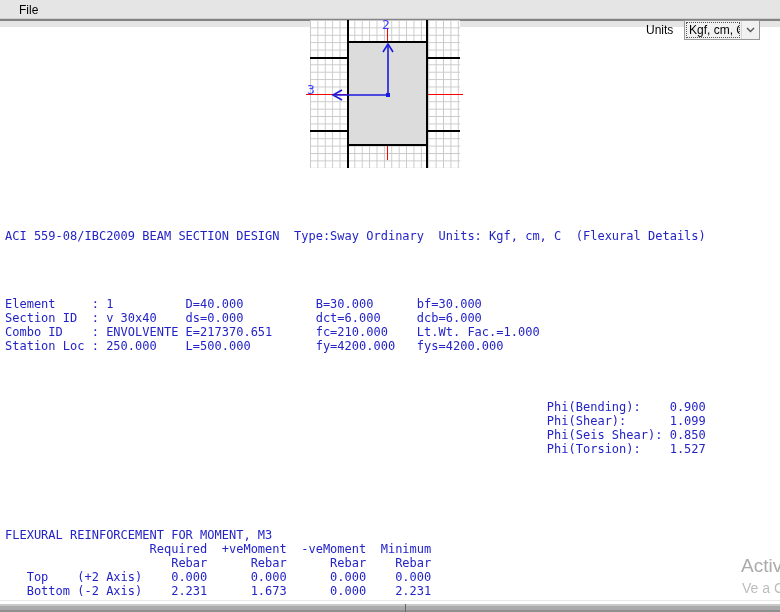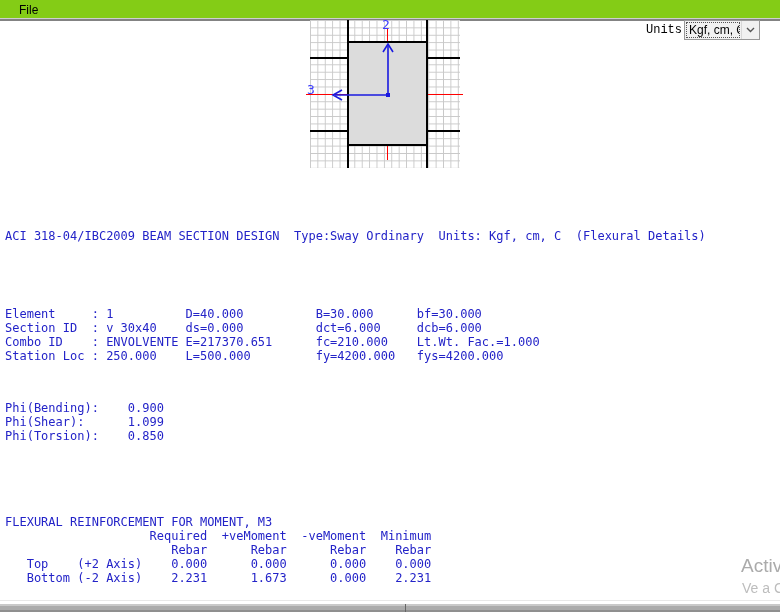--- a/index.html
+++ b/index.html
@@ -1,26 +1,26 @@
 <!DOCTYPE html>
 <html><head>
 <meta charset="utf-8">
 <style>
   html,body{margin:0;padding:0;}
   body{
     width:780px;height:612px;position:relative;overflow:hidden;
     background:#ffffff;font-family:"Liberation Sans",sans-serif;
   }
   
-  .menubar{position:absolute;left:0;top:0;width:780px;height:18px;background:#84cc16;}
+  .menubar{position:absolute;left:0;top:0;width:780px;height:27px;background:#e5e5e5;}
   .menu-item{position:absolute;left:14px;top:1px;font-size:12px;color:#000;padding:2px 5px;cursor:default;}
   .menu-edge{position:absolute;left:0;top:18px;width:780px;height:3px;
     background:linear-gradient(#cfcfcf 0 1px,#838383 1px 3px);}
   
-  .units-label{position:absolute;left:646px;top:23px;font-size:12px;color:#000;font-family:Liberation Mono, monospace;}
+  .units-label{position:absolute;left:646px;top:23px;font-size:12px;color:#000;}
   .combo{position:absolute;left:684px;top:20px;width:76px;height:20px;box-sizing:border-box;
     background:#f1f1f1;border:1px solid #989898;display:flex;align-items:stretch;cursor:default;}
   .combo-text{flex:1;font-size:12px;color:#000;margin:1px;padding:1px 2px;border:1px dotted #555;
     white-space:nowrap;overflow:hidden;display:flex;align-items:center;}
   .combo-arrow{width:17px;display:flex;align-items:center;justify-content:center;border-left:1px solid #d8d8d8;}
   
   .diagram{position:absolute;left:310px;top:20px;width:150px;height:148px;background:#ffffff;
     background-image:linear-gradient(to right,#c9c9c9 1px,transparent 1px),
                      linear-gradient(to bottom,#c9c9c9 1px,transparent 1px);
     background-size:7.4px 7.4px;}
@@ -33,22 +33,22 @@
   .beam{position:absolute;left:37px;top:21px;width:81px;height:105px;box-sizing:border-box;
     background:#dcdcdc;border:2px solid #000;}
   .axes-svg{position:absolute;left:0;top:0;}
   .axis-label{position:absolute;font-family:"DejaVu Sans Mono",monospace;font-size:13px;color:#3d3dff;}
   .axis-label.a2{left:72px;top:-3px;}
   .axis-label.a3{left:-3px;top:62px;}
   
   .report{position:absolute;left:5px;top:201px;color:#2323c8;
     font-family:"DejaVu Sans Mono",monospace;font-size:12px;line-height:14px;white-space:pre;}
   .report .line{height:14px;}
-  .sec-info{margin-top:36px;}
-  .sec-phi{margin-top:10px;}
+  .sec-info{margin-top:26px;}
+  .sec-phi{margin-top:19px;text-align:right;}
   .sec-flex{margin-top:44px;}
   
   .wm1{position:absolute;left:741px;top:555px;font-size:19px;color:#ababab;white-space:nowrap;}
   .wm2{position:absolute;left:742px;top:580px;font-size:14px;color:#bdbdbd;white-space:nowrap;}
   
   .bottom-bar{position:absolute;left:0;top:600px;width:780px;height:12px;
     background:linear-gradient(#e8e8e8 0 1px,#ffffff 1px 4px,#c9c9c9 4px 6px,#ababab 6px 10px,#8f8f8f 10px 12px);}
   .bottom-tick{position:absolute;left:405px;top:604px;width:1px;height:8px;background:#666;}
 </style>
 </head>
@@ -82,23 +82,23 @@
     <polyline points="73,32 78,24 83,32" fill="none" stroke="#1a1ae0" stroke-width="1.6"></polyline>
     <line x1="78" y1="75" x2="25" y2="75" stroke="#1a1ae0" stroke-width="1.6"></line>
     <polyline points="32,70 23,75 32,80" fill="none" stroke="#1a1ae0" stroke-width="1.6"></polyline>
     <rect x="76" y="73" width="4" height="4" fill="#1a1ae0"></rect>
   </svg>
   <span class="axis-label a2">2</span>
   <span class="axis-label a3">3</span>
 </div>
 
 <div class="report">
-  <div class="line">ACI 318-04/IBC2009 BEAM SECTION DESIGN  Type:Sway Ordinary  Units: Kgf, cm, C  (Flexural Details)</div>
+  <div class="line">ACI 559-08/IBC2009 BEAM SECTION DESIGN  Type:Sway Ordinary  Units: Kgf, cm, C  (Flexural Details)</div>
   <div class="sec-info"><div class="line">Element     : 1          D=40.000          B=30.000      bf=30.000</div><div class="line">Section ID  : v 30x40    ds=0.000          dct=6.000     dcb=6.000</div><div class="line">Combo ID    : ENVOLVENTE E=217370.651      fc=210.000    Lt.Wt. Fac.=1.000</div><div class="line">Station Loc : 250.000    L=500.000         fy=4200.000   fys=4200.000</div></div>
-  <div class="sec-phi"><div class="line">Phi(Bending):    0.900</div><div class="line">Phi(Shear):      1.099</div><div class="line">Phi(Torsion):    0.850</div></div>
+  <div class="sec-phi"><div class="line">Phi(Bending):    0.900</div><div class="line">Phi(Shear):      1.099</div><div class="line">Phi(Seis Shear): 0.850</div><div class="line">Phi(Torsion):    1.527</div></div>
   <div class="sec-flex"><div class="line">FLEXURAL REINFORCEMENT FOR MOMENT, M3</div><div class="line">                    Required  +veMoment  -veMoment  Minimum</div><div class="line">                       Rebar      Rebar      Rebar    Rebar</div><div class="line">   Top    (+2 Axis)    0.000      0.000      0.000    0.000</div><div class="line">   Bottom (-2 Axis)    2.231      1.673      0.000    2.231</div></div>
   
 </div>
 
 <div class="wm1">Activ</div>
 <div class="wm2">Ve a C</div>
 
 <div class="bottom-bar"></div>
 <div class="bottom-tick"></div>
 

